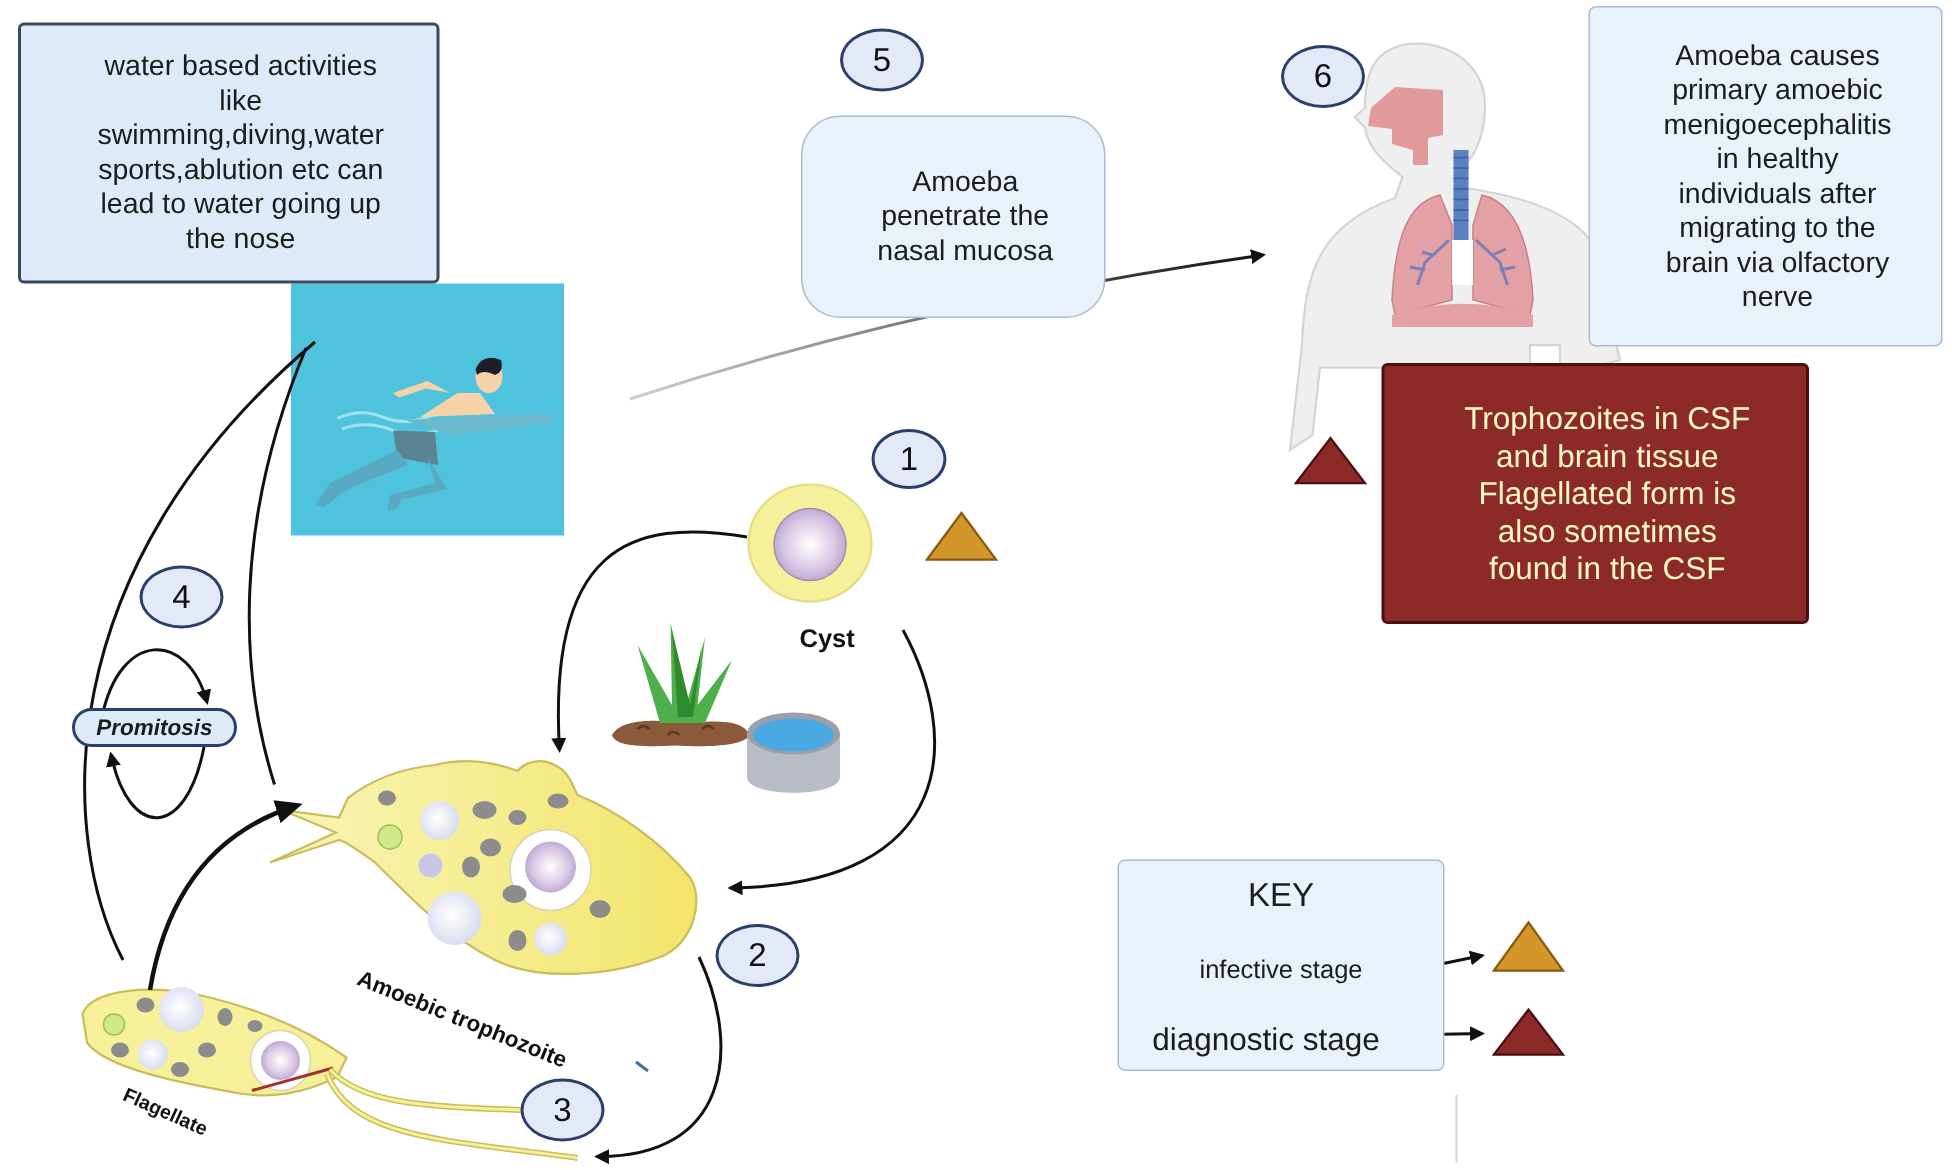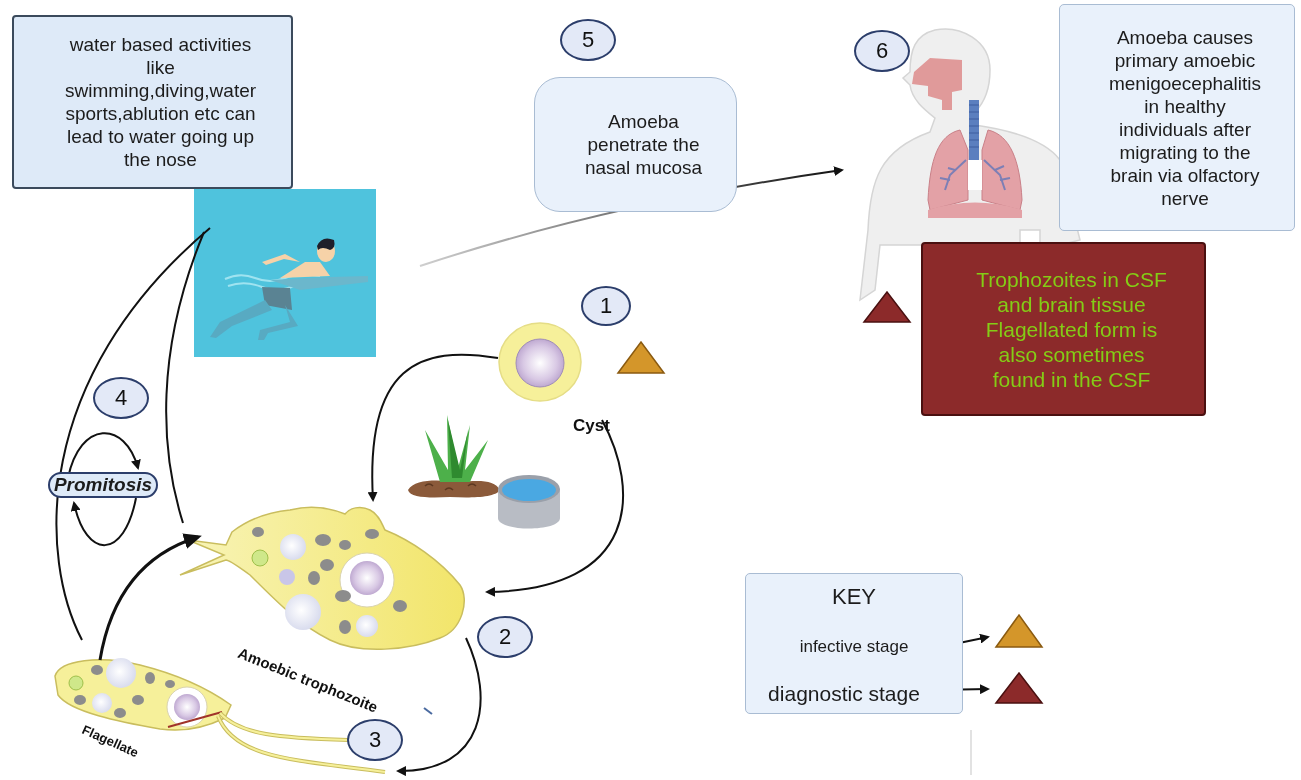--- a/index.html
+++ b/index.html
@@ -2,21 +2,21 @@
 <html><head>
 <meta charset="utf-8">
 <style>
   html, body { margin:0; padding:0; background:#ffffff; }
   body { width:1301px; height:780px; position:relative; overflow:hidden; font-family:"Liberation Sans", sans-serif; color:#1c1c1c; }
   .abs { position:absolute; }
   .box { position:absolute; box-sizing:border-box; display:flex; align-items:center; justify-content:center; text-align:center;padding-left:16px; }
   .box-blue { background:#deeaf8; border:2px solid #3b4a5c; border-radius:4px; }
   .box-soft { background:#e9f1fb; border:1.5px solid #a9bcd3; border-radius:5px; }
   .box-round { background:#e9f1fb; border:1.5px solid #a9bcd3; border-radius:26px; }
-  .box-red { background:#8c2a2a; border:2px solid #4a1010; border-radius:4px; color:#84cc16; }
+  .box-red { background:#8c2a2a; border:2px solid #4a1010; border-radius:4px; color:#fef9c3; }
   .txt { font-size:19px; line-height:23px; white-space:pre-line; }
   .step { position:absolute; box-sizing:border-box; width:56px; height:42px; border:2px solid #2c3e6b; border-radius:50%; background:#e3e9f7; display:flex; align-items:center; justify-content:center; font-size:22px; color:#111; }
   .lbl { position:absolute; font-weight:bold; font-size:16px; color:#111; white-space:nowrap; }
   svg { position:absolute; left:0; top:0; }
 </style>
 </head>
 <body>
 
 <svg width="1301" height="780" viewBox="0 0 1301 780">
   <defs>
@@ -194,24 +194,24 @@
 found in the CSF</div>
 </div>
 
 <div class="step" style="left:560px;top:19px;">5</div>
 <div class="step" style="left:854px;top:30px;">6</div>
 <div class="step" style="left:581px;top:286px;width:50px;height:40px;">1</div>
 <div class="step" style="left:93px;top:377px;">4</div>
 <div class="step" style="left:477px;top:616px;">2</div>
 <div class="step" style="left:347px;top:719px;">3</div>
 
-<div class="lbl" style="left:533px;top:416px;font-size:17px;margin-left:40px;">Cyst</div>
+<div class="lbl" style="left:533px;top:416px;font-size:17px;">Cyst</div>
 
 <div class="abs" style="left:48px;top:472px;width:110px;height:26px;box-sizing:border-box;border:2px solid #2c3e6b;border-radius:13px;background:#deeaf8;display:flex;align-items:center;justify-content:center;">
-  <span style="font-weight:bold;font-style:italic;font-size:19px;">Promitosis</span>
+  <span style="font-weight:bold;font-style:italic;font-size:15px;">Promitosis</span>
 </div>
 
 <div class="lbl" style="left:242px;top:644px;transform:rotate(22deg);transform-origin:left top;font-size:15px;">Amoebic trophozoite</div>
 <div class="lbl" style="left:86px;top:722px;transform:rotate(24deg);transform-origin:left top;font-size:13px;">Flagellate</div>
 
 <div class="abs" style="left:745px;top:573px;width:218px;height:141px;box-sizing:border-box;background:#e9f1fb;border:1.5px solid #a9bcd3;border-radius:5px;">
   <div style="position:absolute;left:0;right:0;top:10px;text-align:center;font-size:22px;">KEY</div>
   <div style="position:absolute;left:0;right:0;top:63px;text-align:center;font-size:17px;">infective stage</div>
   <div style="position:absolute;left:0;right:20px;top:108px;text-align:center;font-size:21px;">diagnostic stage</div>
 </div>

